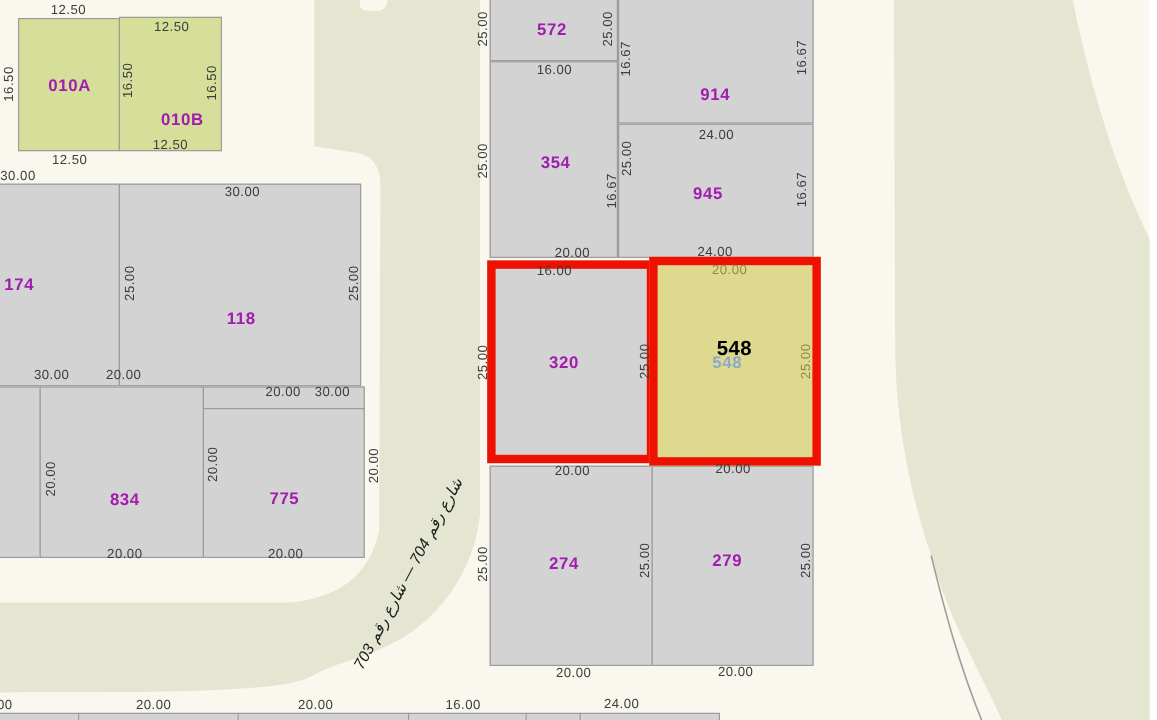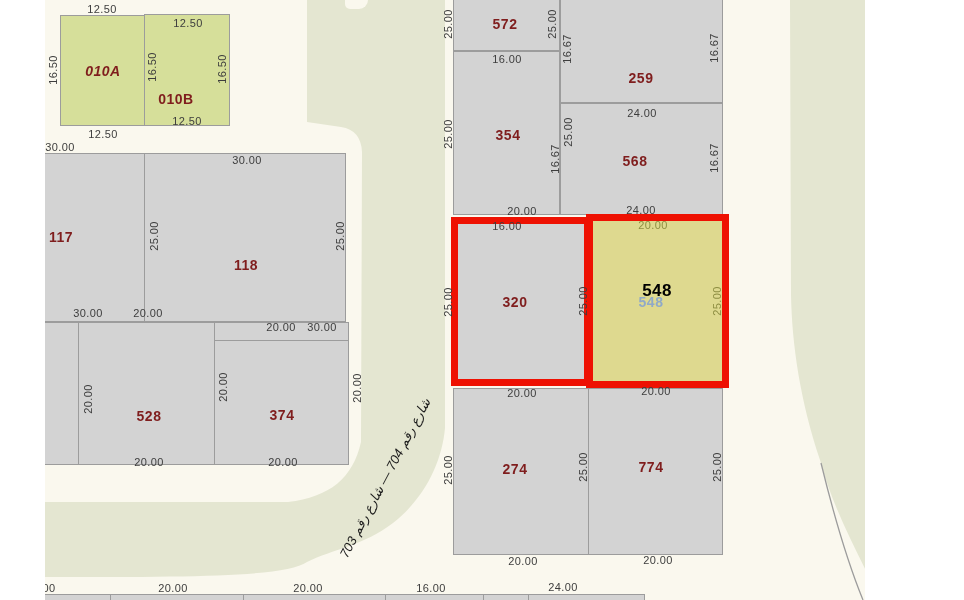--- a/index.html
+++ b/index.html
@@ -1,33 +1,32 @@
 <!DOCTYPE html>
 <html><head>
 <meta charset="utf-8">
 <style>
   html,body { margin:0; padding:0; }
   .map {
-    position:relative; width:820px; height:600px; overflow:hidden;
+    position:relative; width:958px; height:600px; overflow:hidden;
     font-family:"Liberation Sans", sans-serif;
     background:#faf8ee;
-    margin-left:45px;
   }
   .map svg { position:absolute; left:0; top:0; z-index:1; }
   .notch { position:absolute; z-index:2; }
   .parcel { position:absolute; box-sizing:border-box; border:1px solid #9c9c9c; z-index:3; }
   .red-box  { border-width:7px; border-style:solid; z-index:4; }
   .line { position:absolute; background:#9c9c9c; z-index:5; }
   .label {
     position:absolute; white-space:nowrap; z-index:6;
     transform:translate(-50%,-50%);
   }
   .dim { font-size:11px; color:#3d3d3d; letter-spacing:0.4px; }
   .dim-olive { font-size:11px; color:#8e8e42; letter-spacing:0.4px; }
-  .parcel-no { font-size:14px; font-weight:bold; color:#7f1d1d; letter-spacing:0.5px; }
+  .parcel-no { font-size:14px; font-weight:bold; color:#a21caf; letter-spacing:0.5px; }
   .parcel-no-faded { color:#8fa9c8; }
   .parcel-no-selected { font-size:17px; font-weight:bold; color:#000; letter-spacing:0.3px; }
   .road-name { font-size:13px; font-style:italic; color:#1c1c1c; }
 </style>
 </head>
 <body>
 
 <div class="map" id="map" style="background: rgb(250, 248, 238);">
   <svg width="964" height="600" viewBox="0 0 964 600">
 
@@ -75,69 +74,69 @@
     <div class="line" style="left: 340px; top: 594px; width: 1px; height: 7px;"></div>
     <div class="line" style="left: 438px; top: 594px; width: 1px; height: 7px;"></div>
     <div class="line" style="left: 483px; top: 594px; width: 1px; height: 7px;"></div>
     <div class="label dim" style="left: 57px; top: 9px;">12.50</div>
     <div class="label dim" style="left: 143px; top: 23px;">12.50</div>
     <div class="label dim" style="left: 8px; top: 70px; transform: translate(-50%, -50%) rotate(-90deg);">16.50</div>
     <div class="label dim" style="left: 107px; top: 67px; transform: translate(-50%, -50%) rotate(-90deg);">16.50</div>
     <div class="label dim" style="left: 177px; top: 69px; transform: translate(-50%, -50%) rotate(-90deg);">16.50</div>
     <div class="label dim" style="left: 142px; top: 121px;">12.50</div>
     <div class="label dim" style="left: 58px; top: 134px;">12.50</div>
-    <div class="label parcel-no" style="left: 58px; top: 71px; font-style: italic;">010A</div>
-    <div class="label parcel-no" style="left: 131px; top: 99px;">010B</div>
+    <div class="label parcel-no" style="left: 58px; top: 71px;">010A</div>
+    <div class="label parcel-no" style="left: 152px; top: 99px;">010B</div>
     <div class="label dim" style="left: 15px; top: 147px;">30.00</div>
     <div class="label dim" style="left: 202px; top: 160px;">30.00</div>
     <div class="label dim" style="left: 109px; top: 236px; transform: translate(-50%, -50%) rotate(-90deg);">25.00</div>
     <div class="label dim" style="left: 295px; top: 236px; transform: translate(-50%, -50%) rotate(-90deg);">25.00</div>
-    <div class="label parcel-no" style="left: 16px; top: 237px;">117</div>
+    <div class="label parcel-no" style="left: 16px; top: 237px;">174</div>
     <div class="label parcel-no" style="left: 201px; top: 265px;">118</div>
     <div class="label dim" style="left: 43px; top: 313px;">30.00</div>
     <div class="label dim" style="left: 103px; top: 313px;">20.00</div>
     <div class="label dim" style="left: 236px; top: 327px;">20.00</div>
     <div class="label dim" style="left: 277px; top: 327px;">30.00</div>
     <div class="label dim" style="left: 43px; top: 399px; transform: translate(-50%, -50%) rotate(-90deg);">20.00</div>
     <div class="label dim" style="left: 178px; top: 387px; transform: translate(-50%, -50%) rotate(-90deg);">20.00</div>
     <div class="label dim" style="left: 312px; top: 388px; transform: translate(-50%, -50%) rotate(-90deg);">20.00</div>
-    <div class="label parcel-no" style="left: 104px; top: 416px;">528</div>
-    <div class="label parcel-no" style="left: 237px; top: 415px;">374</div>
+    <div class="label parcel-no" style="left: 104px; top: 416px;">834</div>
+    <div class="label parcel-no" style="left: 237px; top: 415px;">775</div>
     <div class="label dim" style="left: 104px; top: 462px;">20.00</div>
     <div class="label dim" style="left: 238px; top: 462px;">20.00</div>
     <div class="label dim" style="left: 403px; top: 24px; transform: translate(-50%, -50%) rotate(-90deg);">25.00</div>
     <div class="label parcel-no" style="left: 460px; top: 24px;">572</div>
     <div class="label dim" style="left: 507px; top: 24px; transform: translate(-50%, -50%) rotate(-90deg);">25.00</div>
     <div class="label dim" style="left: 462px; top: 59px;">16.00</div>
     <div class="label dim" style="left: 522px; top: 49px; transform: translate(-50%, -50%) rotate(-90deg);">16.67</div>
-    <div class="label parcel-no" style="left: 596px; top: 78px;">259</div>
+    <div class="label parcel-no" style="left: 596px; top: 78px;">914</div>
     <div class="label dim" style="left: 669px; top: 48px; transform: translate(-50%, -50%) rotate(-90deg);">16.67</div>
     <div class="label dim" style="left: 403px; top: 134px; transform: translate(-50%, -50%) rotate(-90deg);">25.00</div>
     <div class="label parcel-no" style="left: 463px; top: 135px;">354</div>
     <div class="label dim" style="left: 510px; top: 159px; transform: translate(-50%, -50%) rotate(-90deg);">16.67</div>
     <div class="label dim" style="left: 597px; top: 113px;">24.00</div>
     <div class="label dim" style="left: 523px; top: 132px; transform: translate(-50%, -50%) rotate(-90deg);">25.00</div>
-    <div class="label parcel-no" style="left: 590px; top: 161px;">568</div>
+    <div class="label parcel-no" style="left: 590px; top: 161px;">945</div>
     <div class="label dim" style="left: 669px; top: 158px; transform: translate(-50%, -50%) rotate(-90deg);">16.67</div>
     <div class="label dim" style="left: 477px; top: 211px;">20.00</div>
     <div class="label dim" style="left: 596px; top: 210px;">24.00</div>
     <div class="label dim" style="left: 462px; top: 226px;">16.00</div>
     <div class="label dim-olive" style="left: 608px; top: 225px;">20.00</div>
     <div class="label dim" style="left: 403px; top: 302px; transform: translate(-50%, -50%) rotate(-90deg);">25.00</div>
     <div class="label parcel-no" style="left: 470px; top: 302px;">320</div>
     <div class="label dim" style="left: 538px; top: 301px; transform: translate(-50%, -50%) rotate(-90deg);">25.00</div>
     <div class="label parcel-no parcel-no-faded" style="left: 606px; top: 302px;">548</div>
     <div class="label parcel-no-selected" style="left: 612px; top: 291px;">548</div>
     <div class="label dim-olive" style="left: 672px; top: 301px; transform: translate(-50%, -50%) rotate(-90deg);">25.00</div>
     <div class="label dim" style="left: 477px; top: 393px;">20.00</div>
     <div class="label dim" style="left: 611px; top: 391px;">20.00</div>
     <div class="label dim" style="left: 403px; top: 470px; transform: translate(-50%, -50%) rotate(-90deg);">25.00</div>
     <div class="label parcel-no" style="left: 470px; top: 469px;">274</div>
     <div class="label dim" style="left: 538px; top: 467px; transform: translate(-50%, -50%) rotate(-90deg);">25.00</div>
-    <div class="label parcel-no" style="left: 606px; top: 467px;">774</div>
+    <div class="label parcel-no" style="left: 606px; top: 467px;">279</div>
     <div class="label dim" style="left: 672px; top: 467px; transform: translate(-50%, -50%) rotate(-90deg);">25.00</div>
     <div class="label dim" style="left: 478px; top: 561px;">20.00</div>
     <div class="label dim" style="left: 613px; top: 560px;">20.00</div>
     <div class="label dim" style="left: 4px; top: 588px;">00</div>
     <div class="label dim" style="left: 128px; top: 588px;">20.00</div>
     <div class="label dim" style="left: 263px; top: 588px;">20.00</div>
     <div class="label dim" style="left: 386px; top: 588px;">16.00</div>
     <div class="label dim" style="left: 518px; top: 587px;">24.00</div>
     <div class="label road-name" style="left: 340px; top: 478px; transform: translate(-50%, -50%) rotate(-62deg);">شارع رقم 704 — شارع رقم 703</div>
   </div>

